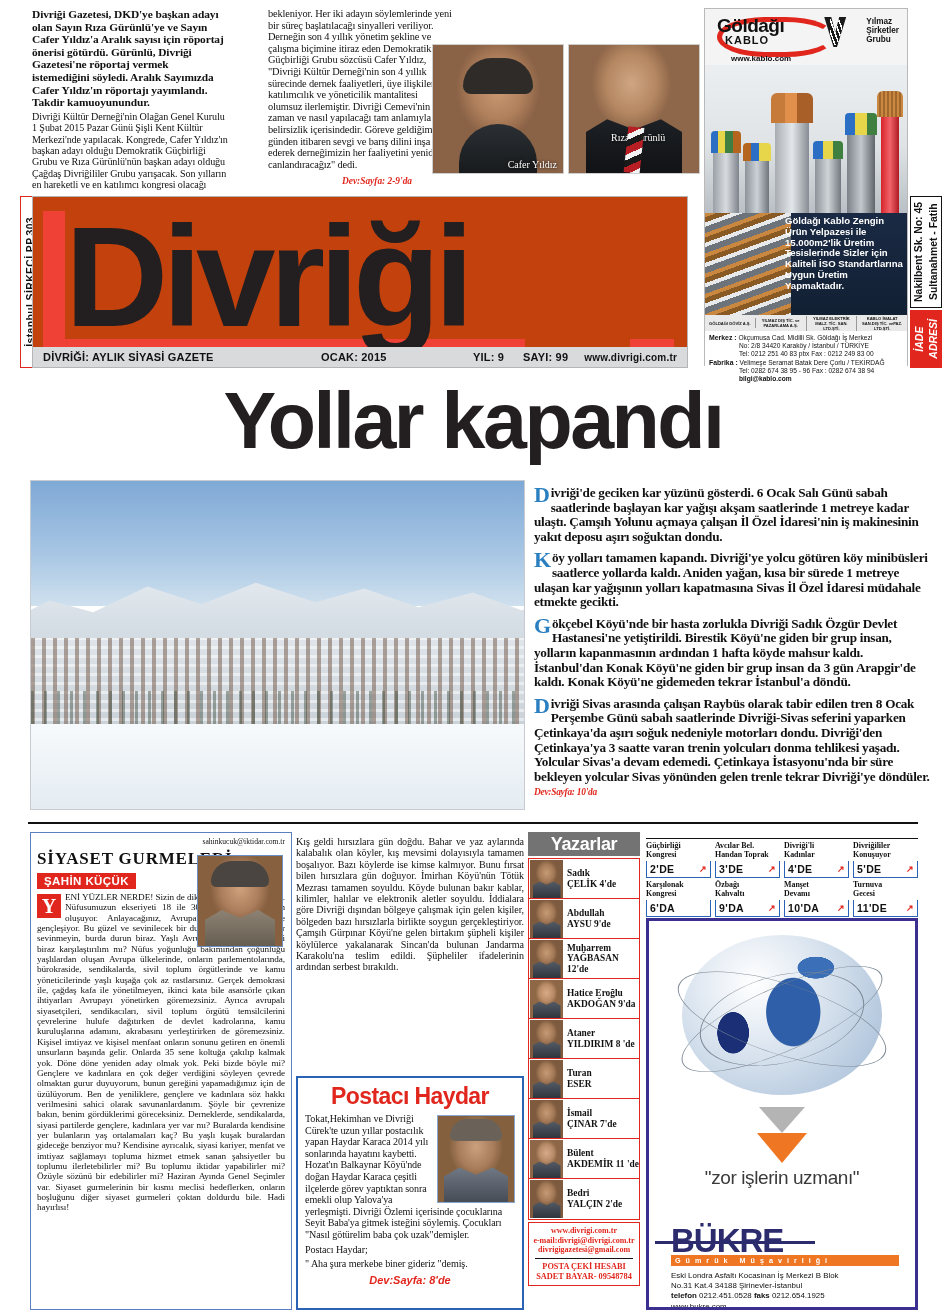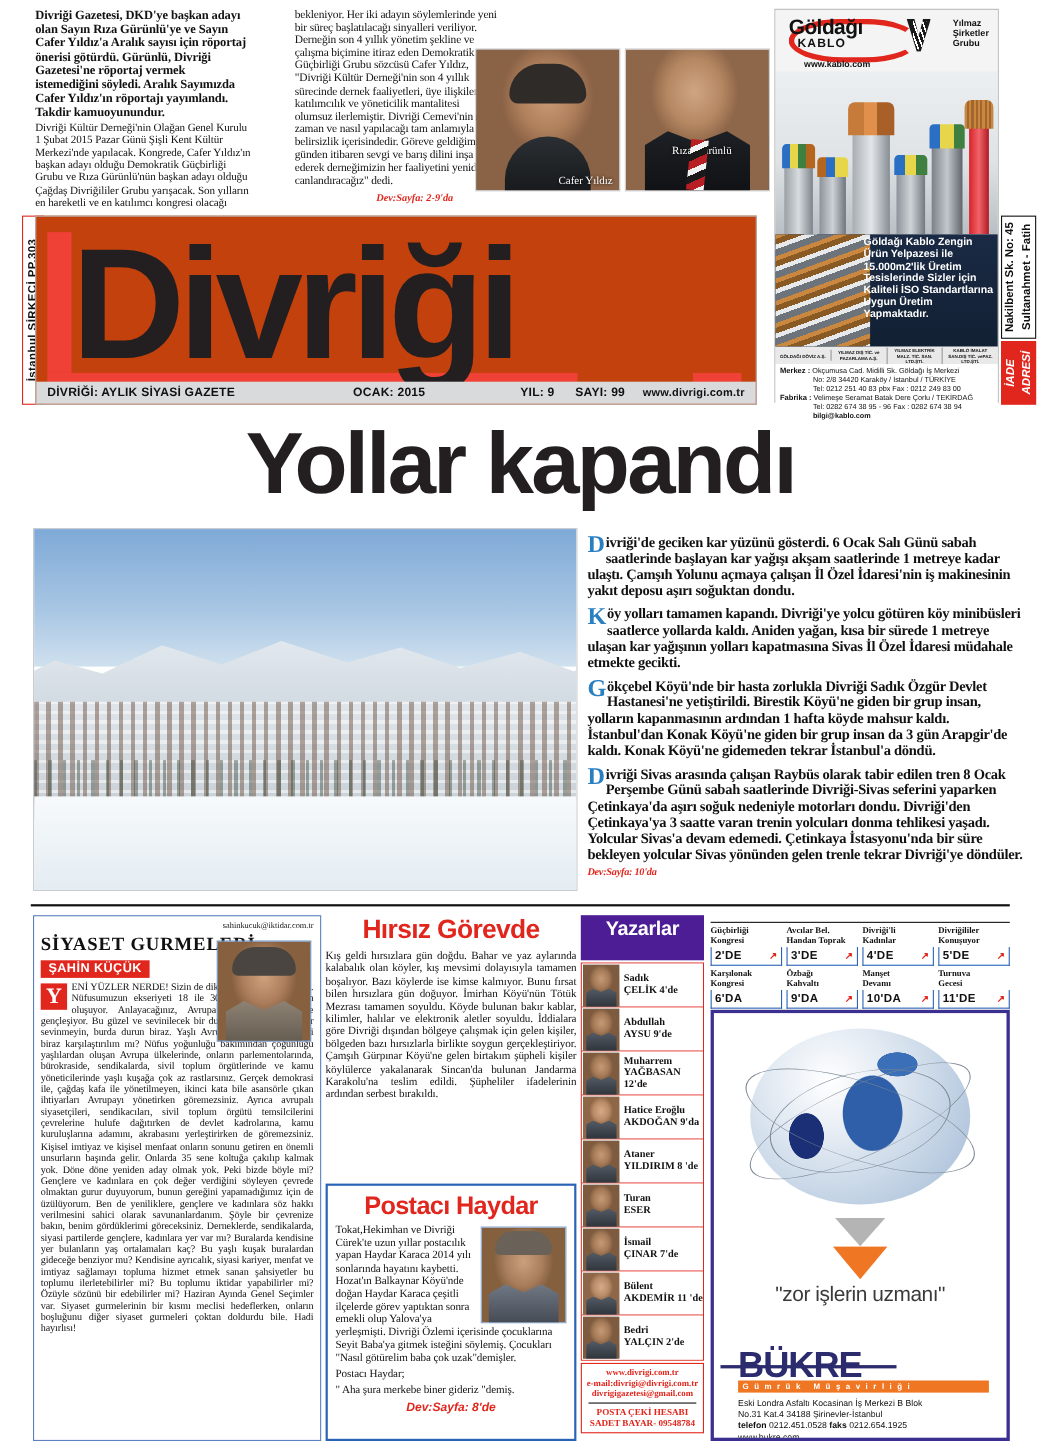--- a/index.html
+++ b/index.html
@@ -144,21 +144,21 @@
       background: radial-gradient(ellipse 27px 33px at 50% 36%, #cba branch), linear-gradient(#cfd6df,#6d7884); }
   .ph-photo { background: radial-gradient(ellipse 27px 33px at 50% 36%, #caa07d 0%, #a87d5c 65%, #84603f 100%), linear-gradient(#cfd6df 0%, #8e98a4 45%, #525b66 100%); position:relative;}
   .ph-photo::after{content:"";position:absolute;left:50%;top:60%;width:64px;height:40px;transform:translateX(-50%);
       background:linear-gradient(#6f7783,#3f454e);clip-path:polygon(0 22%,24% 0,50% 18%,76% 0,100% 22%,100% 100%,0 100%);}
   .ph-photo::before{content:"";position:absolute;left:50%;top:4%;width:52px;height:22px;transform:translateX(-50%);
       background:#6a6258;border-radius:28px 28px 8px 8px;z-index:2;}
   .devc { color:#e1261d; font-weight:bold; font-style:italic; font-size:11px; text-align:center; margin-top:4px;}
 
   
   .colC { position:absolute; left:528px; top:832px; width:112px; height:478px; }
-  .yz-title { background:#4c1d95; color:#fff; font-weight:bold; font-size:18px; text-align:center; letter-spacing:-0.3px; height:41px; line-height:24px;}
+  .yz-title { background:#737373; color:#fff; font-weight:bold; font-size:18px; text-align:center; letter-spacing:-0.3px; height:24px; line-height:24px;}
   .wlist { margin-top:2px; border:1px solid #e1261d; }
   .wrow { display:flex; align-items:center; height:40px; border-bottom:1px solid #e1261d; background:#fff; }
   .wrow:last-child { border-bottom:none; }
   .wpic { width:33px; height:38px; margin:1px; flex:none; overflow:hidden; position:relative;
       background: radial-gradient(ellipse 11px 13px at 50% 34%, #c69a74 0%, #a57a58 65%, #7e5b3e 100%), linear-gradient(#b9c3cd,#4e5661); }
   .wpic::after{content:"";position:absolute;left:50%;top:58%;width:28px;height:18px;transform:translateX(-50%);
       background:linear-gradient(#535a64,#2c3138);clip-path:polygon(0 22%,24% 0,50% 18%,76% 0,100% 22%,100% 100%,0 100%);}
   .wtxt { font-family:"Liberation Serif", serif; font-size:9.4px; line-height:10.6px; font-weight:bold; color:#111; padding-left:3px;}
   .cbox { border:1px solid #e1261d; margin-top:2px; padding:3px 2px; text-align:center; }
   .cbox .u { font-family:"Liberation Serif", serif; font-size:8px; font-weight:bold; color:#e1261d; line-height:9.6px;}
@@ -337,21 +337,20 @@
     <div class="sg-title">SİYASET GURMELERİ</div>
     <div class="sg-name">ŞAHİN KÜÇÜK</div>
     <div class="sg-photo"></div>
     <div class="sg-body">
       <span class="sg-Y">Y</span><span>ENİ YÜZLER NERDE! Sizin de dikkatinizi çeker kuşkusuz. Nüfusumuzun ekseriyeti 18 ile 30 yaş arası gençlerden oluşuyor. Anlayacağınız, Avrupa yaşlanırken Türkiye gençleşiyor. Bu güzel ve sevinilecek bir durum değil mi? O kadar sevinmeyin, burda durun biraz. Yaşlı Avrupa ile genç Türkiye'yi biraz karşılaştırılım mı? Nüfus yoğunluğu bakımından çoğunluğu yaşlılardan oluşan Avrupa ülkelerinde, onların parlementolarında, bürokraside, sendikalarda, sivil toplum örgütlerinde ve kamu yöneticilerinde yaşlı kuşağa çok az rastlarsınız. Gerçek demokrasi ile, çağdaş kafa ile yönetilmeyen, ikinci kata bile asansörle çıkan ihtiyarları Avrupayı yönetirken göremezsiniz. Ayrıca avrupalı siyasetçileri, sendikacıları, sivil toplum örgütü temsilcilerini çevrelerine hulufe dağıtırken de devlet kadrolarına, kamu kuruluşlarına adamını, akrabasını yerleştirirken de göremezsiniz. Kişisel imtiyaz ve kişisel menfaat onların sonunu getiren en önemli unsurların başında gelir. Onlarda 35 sene koltuğa çakılıp kalmak yok. Döne döne yeniden aday olmak yok.
 Peki bizde böyle mi? Gençlere ve kadınlara en çok değer verdiğini söyleyen çevrede olmaktan gurur duyuyorum, bunun gereğini yapamadığımız için de üzülüyorum. Ben de yeniliklere, gençlere ve kadınlara söz hakkı verilmesini sahici olarak savunanlardanım. Şöyle bir çevrenize bakın, benim gördüklerimi göreceksiniz. Derneklerde, sendikalarda, siyasi partilerde gençlere, kadınlara yer var mı? Buralarda kendisine yer bulanların yaş ortalamaları kaç? Bu yaşlı kuşak buralardan gideceğe benziyor mu? Kendisine ayrıcalık, siyasi kariyer, menfat ve imtiyaz sağlamayı topluma hizmet etmek sanan şahsiyetler bu toplumu ilerletebilirler mi? Bu toplumu iktidar yapabilirler mi? Özüyle sözünü bir edebilirler mi? Haziran Ayında Genel Seçimler var. Siyaset gurmelerinin bir kısmı meclisi hedeflerken, onların boşluğunu diğer siyaset gurmeleri çoktan doldurdu bile. Hadi hayırlısı!</span>
     </div>
   </div>
 
   <div class="colB">
-    <div class="hg-title">Hırsız Görevde</div>
     <div class="hg-body">Kış geldi hırsızlara gün doğdu. Bahar ve yaz aylarında kalabalık olan köyler, kış mevsimi dolayısıyla tamamen boşalıyor. Bazı köylerde ise kimse kalmıyor. Bunu fırsat bilen hırsızlara gün doğuyor. İmirhan Köyü'nün Tötük Mezrası tamamen soyuldu. Köyde bulunan bakır kablar, kilimler, halılar ve elektronik aletler soyuldu. İddialara göre Divriği dışından bölgeye çalışmak için gelen kişiler, bölgeden bazı hırsızlarla birlikte soygun gerçekleştiriyor. Çamşıh Gürpınar Köyü'ne gelen birtakım şüpheli kişiler köylülerce yakalanarak Sincan'da bulunan Jandarma Karakolu'na teslim edildi. Şüpheliler ifadelerinin ardından serbest bırakıldı.</div>
 
     <div class="ph-box">
       <div class="ph-title">Postacı Haydar</div>
       <div class="ph-body">
         <div class="ph-photo"></div>
         <span>Tokat,Hekimhan ve Divriği Cürek'te uzun yıllar postacılık yapan Haydar Karaca 2014 yılı sonlarında hayatını kaybetti. Hozat'ın Balkaynar Köyü'nde doğan Haydar Karaca çeşitli ilçelerde görev yaptıktan sonra emekli olup Yalova'ya yerleşmişti. Divriği Özlemi içerisinde çocuklarına Seyit Baba'ya gitmek isteğini söylemiş. Çocukları "Nasıl götürelim baba çok uzak"demişler.</span>
       </div>
       <div class="ph-body" style="clear:both;">Postacı Haydar;</div>
       <div class="ph-body">" Aha şura  merkebe biner gideriz "demiş.</div>

